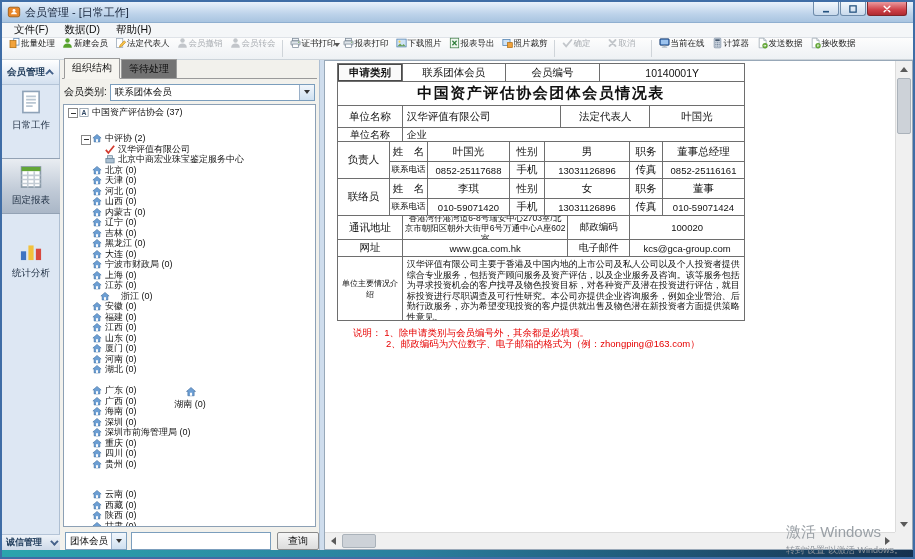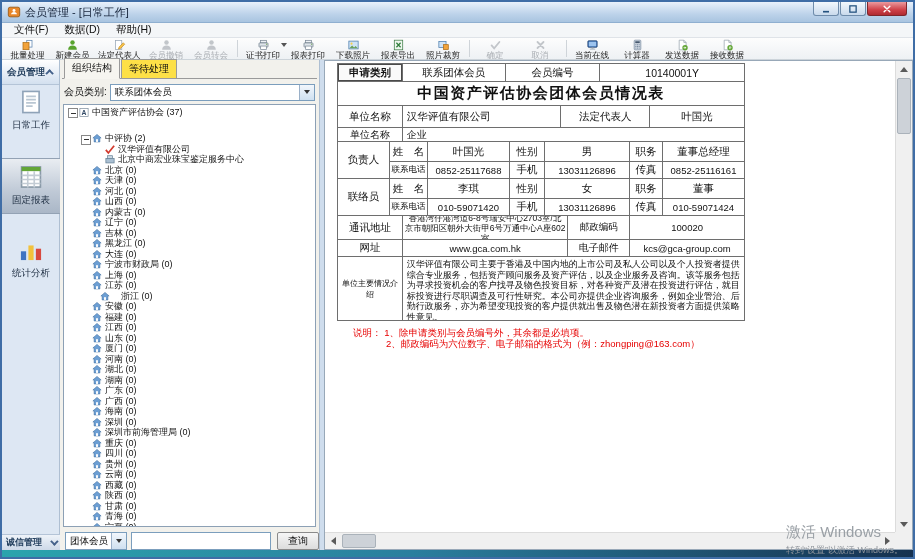--- a/index.html
+++ b/index.html
@@ -17,21 +17,21 @@
   .wbtn svg{width:12px;height:12px}
   #btn-min,#btn-max{width:26px}
   #btn-close{width:40px;background:linear-gradient(#eb9a9e,#cf4148 60%,#b02a31);border-color:#7e262b}
   
   #menubar{position:absolute;top:21px;left:0;right:0;height:15px;background:#f4f6f8;border-bottom:1px solid #dfe3e8;
     display:flex;align-items:center;padding-left:4px}
   .menu-item{padding:0 8px;font-size:10.5px;cursor:default}
   
   #toolbar{position:absolute;top:36px;left:0;right:0;height:22px;background:linear-gradient(#fdfdfd,#eef1f4);
     border-bottom:1px solid #cdd4da;display:flex;align-items:stretch;padding-left:3px}
-  .tbtn{position:relative;display:flex;flex-direction:column;align-items:center;justify-content:flex-start;
+  .tbtn{position:relative;display:flex;flex-direction:row;align-items:center;justify-content:flex-start;
     min-width:45px;padding:1px 3px 12px;cursor:pointer}
   .tbtn .ticn{width:13px;height:12px;display:block}
   .tbtn .tlbl{font-size:8.5px;line-height:9px;color:#222;white-space:nowrap}
   .tbtn.disabled .tlbl{color:#a9adb2}
   .tbtn.disabled{cursor:default}
   .tsep{width:1px;background:#cfd4d9;margin:2px 3px}
   .ddar{position:absolute;right:-1px;top:5px;width:0;height:0;border-left:3px solid transparent;border-right:3px solid transparent;border-top:4px solid #555}
   
   #main{position:absolute;top:58px;left:0;right:0;bottom:7px}
   
@@ -44,21 +44,21 @@
   .nav-item{position:absolute;left:0;width:58px;height:56px;display:flex;flex-direction:column;align-items:center;
     justify-content:flex-start;padding-top:5px;cursor:pointer}
   .nav-item .nav-icon{width:26px;height:26px;display:block}
   .nav-item .nav-label{font-size:9.5px;margin-top:4px;color:#1c2c40;white-space:nowrap}
   .nav-item.selected{background:linear-gradient(#e9edf2,#bfc9d6 60%,#aab7c7);border-top:1px solid #93a2b4;border-bottom:1px solid #93a2b4}
   #nav-footer{position:absolute;bottom:0;left:0;width:58px;height:16px;display:flex;align-items:center;justify-content:space-between;
     padding:0 4px;background:linear-gradient(#eef3f9,#cdd9e8);border-top:1px solid #b4c4d7;font-size:9px;font-weight:bold;color:#24405f;white-space:nowrap}
   
   #treepanel{position:absolute;top:0;left:58px;width:260px;height:100%;background:#f2f1ec;border-right:1px solid #aebfd2}
   #tabbar{position:absolute;top:1px;left:2px;right:2px;height:18px;display:flex;align-items:flex-end;border-bottom:1px solid #9a9a9a;padding-left:2px}
-  .tab{padding:2px 7px 2px;font-size:10px;border:1px solid #9a9a9a;border-bottom:none;background:#fde047;margin-right:1px;cursor:pointer;position:relative}
+  .tab{padding:2px 7px 2px;font-size:10px;border:1px solid #9a9a9a;border-bottom:none;background:#737373;margin-right:1px;cursor:pointer;position:relative}
   .tab.active{background:#f6f5f0;z-index:2;padding-bottom:3px;margin-bottom:-1px;border-bottom:1px solid #f6f5f0}
   #catrow{position:absolute;top:23px;left:4px;right:4px;height:18px;display:flex;align-items:center}
   #catrow .catlabel{font-size:10px;white-space:nowrap;margin-right:3px}
   .combo{flex:1;height:17px;border:1px solid #7b9ebd;background:#fff;display:flex;align-items:center;position:relative;cursor:pointer}
   .combo .cval{flex:1;font-size:9.5px;padding-left:4px;white-space:nowrap;overflow:hidden}
   .combo .carr{width:15px;height:100%;border-left:1px solid #9ab0c8;background:linear-gradient(#f2f7fc,#cfe0f0);
     display:flex;align-items:center;justify-content:center}
   .combo .carr::before{content:'';width:0;height:0;border-left:3.5px solid transparent;border-right:3.5px solid transparent;border-top:4px solid #333}
   #tree-box{position:absolute;top:44px;left:3px;right:3px;height:423px;background:#fff;border:1px solid #8ca0b5;overflow:hidden;padding-top:2px}
   .trow{display:flex;align-items:center;height:10.5px;font-size:9px;white-space:nowrap;cursor:default;color:#111}
@@ -615,21 +615,21 @@
           <div class="trow" style="padding-left: 16px;">
             <span class="texp"></span>
             <span class="ticn11">
               <svg viewBox="0 0 16 16">
                 <path d="M8 2L2 7.2h1.8V13h8.4V7.2H14z" fill="#6d9fd4" stroke="#3f6c9e" stroke-width="0.8"></path>
                 <rect x="6.6" y="9" width="2.8" height="4" fill="#fff"></rect>
               </svg>
             </span>
             <span class="tlab">湖北 (0)</span>
           </div>
-          <div class="trow" style="padding-left: 16px;">
+          <div class="trow" style="padding-left: 5px; flex-direction: column;">
             <span class="texp"></span>
             <span class="ticn11">
               <svg viewBox="0 0 16 16">
                 <path d="M8 2L2 7.2h1.8V13h8.4V7.2H14z" fill="#6d9fd4" stroke="#3f6c9e" stroke-width="0.8"></path>
                 <rect x="6.6" y="9" width="2.8" height="4" fill="#fff"></rect>
               </svg>
             </span>
             <span class="tlab">湖南 (0)</span>
           </div>
           <div class="trow" style="padding-left: 16px;">
@@ -705,21 +705,21 @@
           <div class="trow" style="padding-left: 16px;">
             <span class="texp"></span>
             <span class="ticn11">
               <svg viewBox="0 0 16 16">
                 <path d="M8 2L2 7.2h1.8V13h8.4V7.2H14z" fill="#6d9fd4" stroke="#3f6c9e" stroke-width="0.8"></path>
                 <rect x="6.6" y="9" width="2.8" height="4" fill="#fff"></rect>
               </svg>
             </span>
             <span class="tlab">贵州 (0)</span>
           </div>
-          <div class="trow" style="padding-left: 16px;">
+          <div class="trow" style="padding-left: 16px; margin-top: 20px;">
             <span class="texp"></span>
             <span class="ticn11">
               <svg viewBox="0 0 16 16">
                 <path d="M8 2L2 7.2h1.8V13h8.4V7.2H14z" fill="#6d9fd4" stroke="#3f6c9e" stroke-width="0.8"></path>
                 <rect x="6.6" y="9" width="2.8" height="4" fill="#fff"></rect>
               </svg>
             </span>
             <span class="tlab">云南 (0)</span>
           </div>
           <div class="trow" style="padding-left: 16px;">

